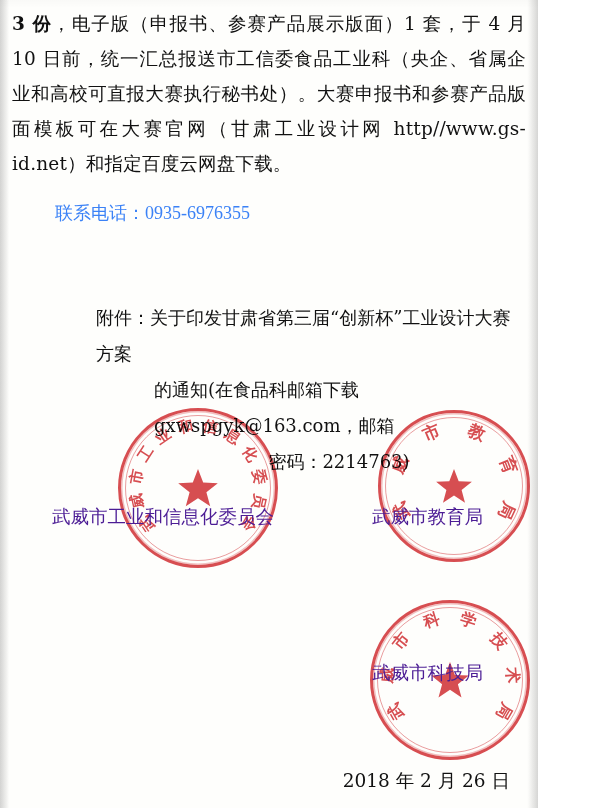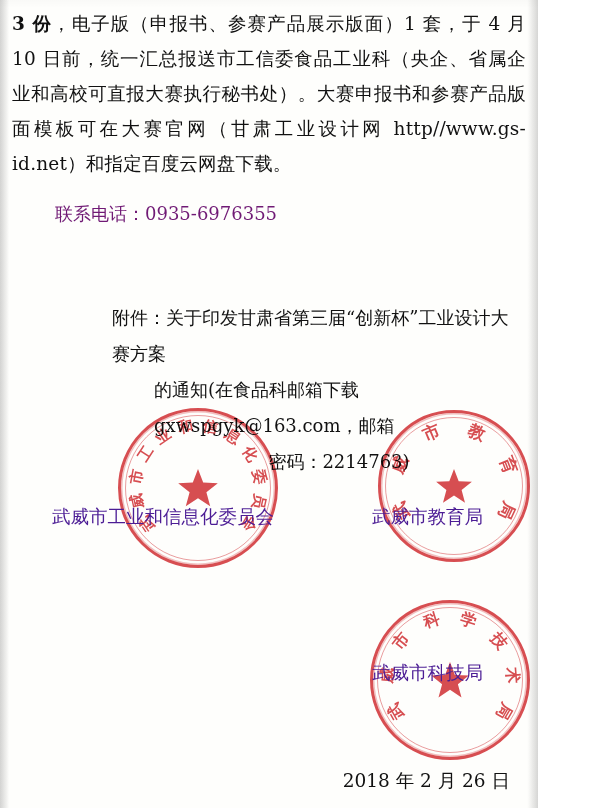--- a/index.html
+++ b/index.html
@@ -41,34 +41,35 @@
   }
   .body-text .seg { }
   .bold-lead { font-weight: bold; }
 
   .contact-block {
     position: absolute;
     left: 55px;
     top: 195px;
     font-size: 18px;
     line-height: 37px;
-    color: #701a75;
+    color: #3b82f6;
+    font-family: Liberation Serif, serif;
   }
   .contact-line { white-space: nowrap; }
 
   .attach-block {
     position: absolute;
     left: 96px;
     right: 14px;
     top: 300px;
     font-size: 18px;
     line-height: 36px;
     color: #111;
   }
-  .attach-l1 { text-indent: 0; margin-left: 16px; }
+  .attach-l1 { text-indent: 0; }
   .attach-l2 { padding-left: 58px; }
   .attach-l3 { padding-left: 58px; text-align: center; }
 
   
   .org-name {
     position: absolute;
     font-size: 18.5px;
     color: #4c1d95;
     white-space: nowrap;
   }

